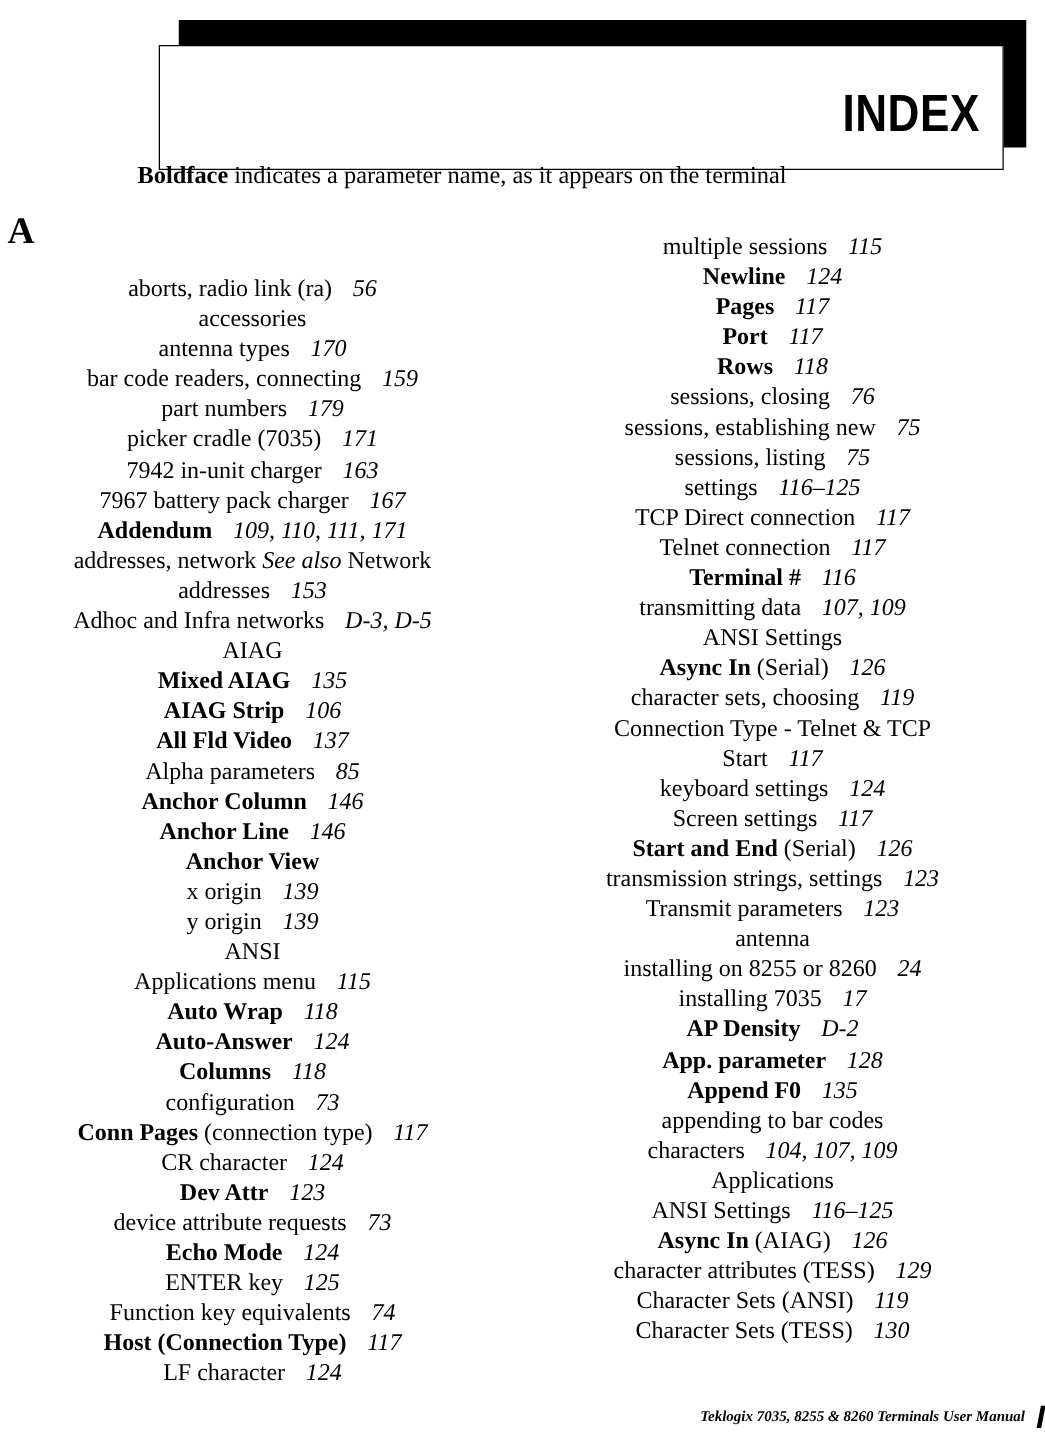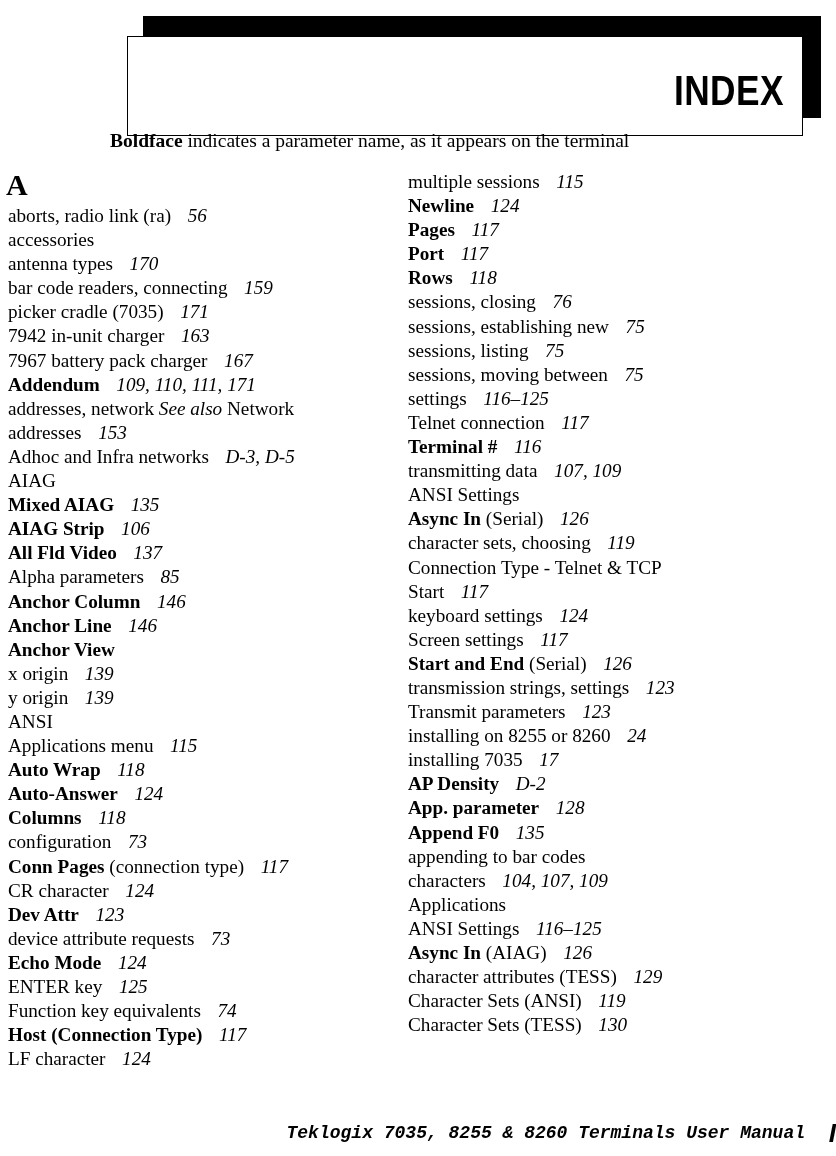--- a/index.html
+++ b/index.html
@@ -92,22 +92,23 @@
   .letter-heading {
     font-size: 30px;
     font-weight: bold;
     line-height: 34px;
     margin: 0 0 2px 0;
     font-family: "Liberation Serif", "DejaVu Serif", serif;
   }
 
   ul.entries {
     list-style: none;
-    margin: 2px;
+    margin: 18px;
     padding: 0;
+    text-align: center;
   }
   ul.entries li {
     font-size: 19.2px;
     line-height: 24.1px;
     white-space: nowrap;
     margin: 0;
     padding: 0;
   }
   li.lvl0 { padding-left: 0px; }
   li.lvl1 { padding-left: 20px; }
@@ -124,26 +125,26 @@
   
   .footer {
     position: absolute;
     left: 0;
     top: 1122px;
     width: 836px;
     height: 34px;
   }
   .footer-text {
     position: absolute;
-    right: 31px;
+    right: 16px;
     top: 0;
-    font-family: Liberation Mono, monospace;
+    font-family: Liberation Serif, serif;
     font-style: italic;
     font-weight: bold;
-    font-size: 18px;
+    font-size: 12px;
     line-height: 22px;
     white-space: nowrap;
   }
   .footer-page {
     position: absolute;
     right: 0px;
     top: -4px;
     font-family: "Liberation Sans Narrow", "Liberation Sans", "DejaVu Sans", sans-serif;
     font-style: italic;
     font-weight: bold;
@@ -167,20 +168,21 @@
 
 <div class="columns">
 
   <div class="col col-left">
     <div class="letter-heading">A</div>
     <ul class="entries" id="left-list">
         <li class="lvl0"><span>aborts, radio link (ra)</span><span class="pg"> 56</span></li>
         <li class="lvl0"><span>accessories</span></li>
         <li class="lvl1"><span>antenna types</span><span class="pg"> 170</span></li>
         <li class="lvl1"><span>bar code readers, connecting</span><span class="pg"> 159</span></li>
+        <li class="lvl1"><span>part numbers</span><span class="pg"> 179</span></li>
         <li class="lvl1"><span>picker cradle (7035)</span><span class="pg"> 171</span></li>
         <li class="lvl1"><span>7942 in-unit charger</span><span class="pg"> 163</span></li>
         <li class="lvl1"><span>7967 battery pack charger</span><span class="pg"> 167</span></li>
         <li class="lvl0"><span class="bold">Addendum</span><span class="pg"> 109, 110, 111, 171</span></li>
         <li class="lvl0"><span>addresses, network </span><span class="ital">See also</span><span> Network</span></li>
         <li class="lvl0 cont"><span>addresses</span><span class="pg"> 153</span></li>
         <li class="lvl0"><span>Adhoc and Infra networks</span><span class="pg"> D-3, D-5</span></li>
         <li class="lvl0"><span>AIAG</span></li>
         <li class="lvl1"><span class="bold">Mixed AIAG</span><span class="pg"> 135</span></li>
         <li class="lvl0"><span class="bold">AIAG Strip</span><span class="pg"> 106</span></li>
@@ -212,35 +214,36 @@
   <div class="col col-right">
     <ul class="entries" id="right-list">
         <li class="lvl1"><span>multiple sessions</span><span class="pg"> 115</span></li>
         <li class="lvl1"><span class="bold">Newline</span><span class="pg"> 124</span></li>
         <li class="lvl1"><span class="bold">Pages</span><span class="pg"> 117</span></li>
         <li class="lvl1"><span class="bold">Port</span><span class="pg"> 117</span></li>
         <li class="lvl1"><span class="bold">Rows</span><span class="pg"> 118</span></li>
         <li class="lvl1"><span>sessions, closing</span><span class="pg"> 76</span></li>
         <li class="lvl1"><span>sessions, establishing new</span><span class="pg"> 75</span></li>
         <li class="lvl1"><span>sessions, listing</span><span class="pg"> 75</span></li>
-        <li class="lvl1"><span>sessions, moving between</span><span class="pg"> 75</span></li>
         <li class="lvl1"><span>settings</span><span class="pg"> 116–125</span></li>
+        <li class="lvl1"><span>TCP Direct connection</span><span class="pg"> 117</span></li>
         <li class="lvl1"><span>Telnet connection</span><span class="pg"> 117</span></li>
         <li class="lvl1"><span class="bold">Terminal #</span><span class="pg"> 116</span></li>
         <li class="lvl1"><span>transmitting data</span><span class="pg"> 107, 109</span></li>
         <li class="lvl0"><span>ANSI Settings</span></li>
         <li class="lvl1"><span class="bold">Async In</span><span> (Serial)</span><span class="pg"> 126</span></li>
         <li class="lvl1"><span>character sets, choosing</span><span class="pg"> 119</span></li>
         <li class="lvl1"><span>Connection Type - Telnet &amp; TCP</span></li>
         <li class="lvl2"><span>Start</span><span class="pg"> 117</span></li>
         <li class="lvl1"><span>keyboard settings</span><span class="pg"> 124</span></li>
         <li class="lvl1"><span>Screen settings</span><span class="pg"> 117</span></li>
         <li class="lvl1"><span class="bold">Start and End</span><span> (Serial)</span><span class="pg"> 126</span></li>
         <li class="lvl1"><span>transmission strings, settings</span><span class="pg"> 123</span></li>
         <li class="lvl1"><span>Transmit parameters</span><span class="pg"> 123</span></li>
+        <li class="lvl0"><span>antenna</span></li>
         <li class="lvl1"><span>installing on 8255 or 8260</span><span class="pg"> 24</span></li>
         <li class="lvl1"><span>installing 7035</span><span class="pg"> 17</span></li>
         <li class="lvl0"><span class="bold">AP Density</span><span class="pg"> D-2</span></li>
         <li class="lvl0"><span class="bold">App. parameter</span><span class="pg"> 128</span></li>
         <li class="lvl0"><span class="bold">Append F0</span><span class="pg"> 135</span></li>
         <li class="lvl0"><span>appending to bar codes</span></li>
         <li class="lvl1"><span>characters</span><span class="pg"> 104, 107, 109</span></li>
         <li class="lvl0"><span>Applications</span></li>
         <li class="lvl1"><span>ANSI Settings</span><span class="pg"> 116–125</span></li>
         <li class="lvl1"><span class="bold">Async In</span><span>  (AIAG)</span><span class="pg"> 126</span></li>

